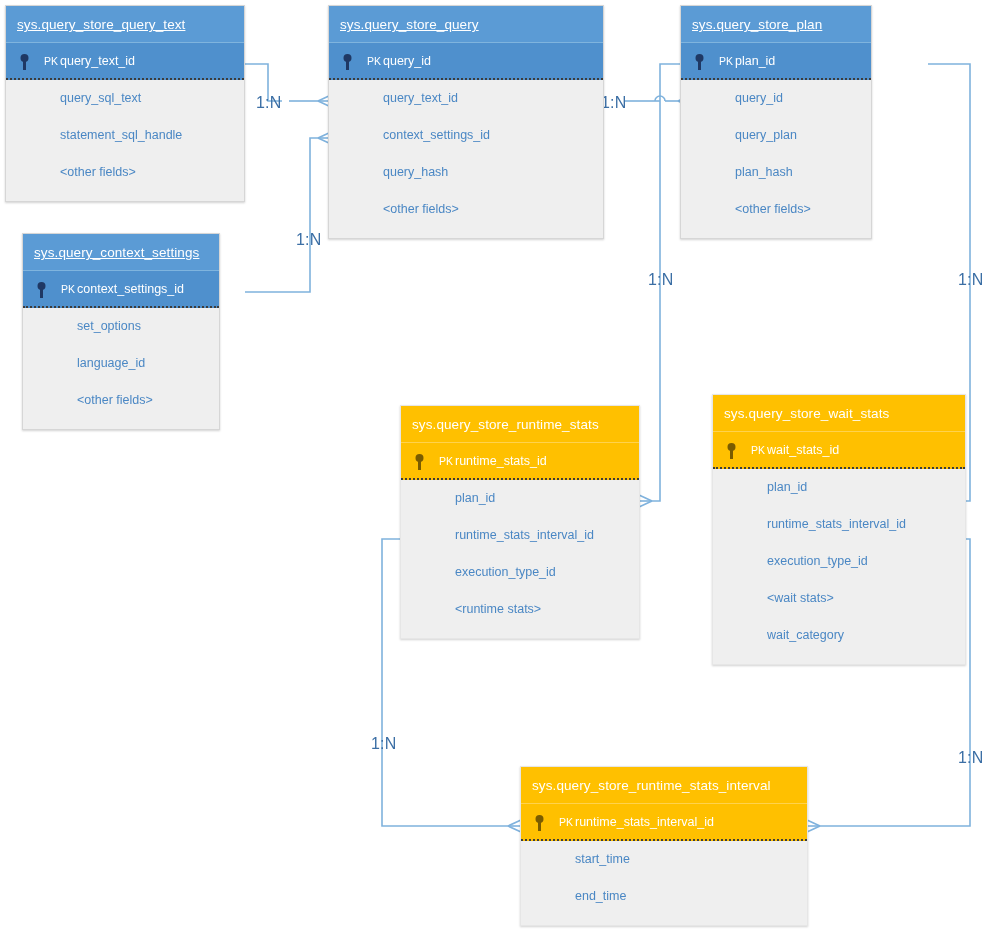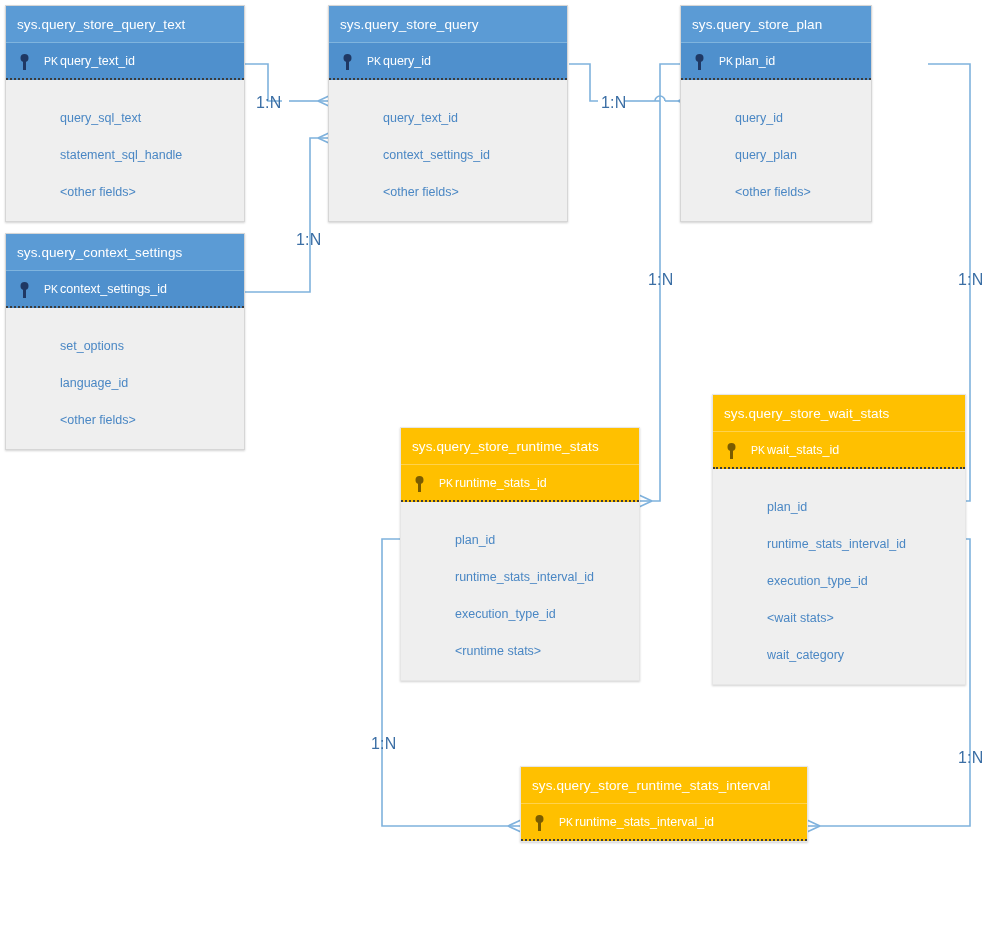--- a/index.html
+++ b/index.html
@@ -35,21 +35,20 @@
     font-size:12.5px;
     color:#ffffff;
     white-space:nowrap;
     border-bottom:2px dotted #3c3c3c;
     padding-left:46px;
   }
   .entity .body{
     box-sizing:border-box;
     padding:0 0 10px 0;
     background:#efefef;
-    margin-top:20px;
   }
   .entity .field{
     box-sizing:border-box;
     height:37px;
     line-height:37px;
     padding-left:54px;
     font-size:12.5px;
     color:#4a87c4;
     white-space:nowrap;
   }
@@ -65,21 +64,21 @@
     line-height:37px;
   }
   .key-icon{
     position:absolute;
     left:14px;
     top:11px;
     width:9px;height:16px;
   }
 
   
-  .blue .title{background:#5b9bd5;border-bottom:1px solid #7fb4de;}
+  .blue .title{background:#5b9bd5;border-bottom:1px solid #7fb4de;text-decoration:underline;}
   .blue .pkrow{background:#4f90cd;color:#ffffff;}
   .blue{border:1px solid #d6d6d6;}
 
   
   .orange .title{background:#ffc000;border-bottom:1px solid #ffd24d;}
   .orange .pkrow{background:#ffc000;color:#ffffff;}
   .orange{border:1px solid #e6e6e6;}
 
   .jn{
     position:absolute;
@@ -168,72 +167,74 @@
       <span class="pk-label">PK</span>
       <span class="pk-name">query_text_id</span>
     </div>
     <div class="body">
       <div class="field">query_sql_text</div>
       <div class="field">statement_sql_handle</div>
       <div class="field">&lt;other fields&gt;</div>
     </div>
   </div>
 
-  <div class="entity blue" style="left:328px;top:5px;width:240px;">
+  <div class="entity blue" style="left:328px;top:5px;width:276px;">
     <div class="title">sys.query_store_query</div>
     <div class="pkrow">
       <svg class="key-icon" viewBox="0 0 9 16">
         <circle cx="4.5" cy="4" r="4" fill="#1f3864"></circle>
         <rect x="3" y="6" width="3" height="10" fill="#1f3864"></rect>
       </svg>
       <span class="pk-label">PK</span>
       <span class="pk-name">query_id</span>
     </div>
     <div class="body">
       <div class="field">query_text_id</div>
       <div class="field">context_settings_id</div>
+      <div class="field">query_hash</div>
       <div class="field">&lt;other fields&gt;</div>
     </div>
   </div>
 
   <div class="entity blue" style="left:680px;top:5px;width:192px;">
     <div class="title">sys.query_store_plan</div>
     <div class="pkrow">
       <svg class="key-icon" viewBox="0 0 9 16">
         <circle cx="4.5" cy="4" r="4" fill="#1f3864"></circle>
         <rect x="3" y="6" width="3" height="10" fill="#1f3864"></rect>
       </svg>
       <span class="pk-label">PK</span>
       <span class="pk-name">plan_id</span>
     </div>
     <div class="body">
       <div class="field">query_id</div>
       <div class="field">query_plan</div>
-      <div class="field">&lt;other fields&gt;</div>
-    </div>
-  </div>
-
-  <div class="entity blue" style="left:5px;top:233px;width:240px;">
+      <div class="field">plan_hash</div>
+      <div class="field">&lt;other fields&gt;</div>
+    </div>
+  </div>
+
+  <div class="entity blue" style="left:22px;top:233px;width:198px;">
     <div class="title">sys.query_context_settings</div>
     <div class="pkrow">
       <svg class="key-icon" viewBox="0 0 9 16">
         <circle cx="4.5" cy="4" r="4" fill="#1f3864"></circle>
         <rect x="3" y="6" width="3" height="10" fill="#1f3864"></rect>
       </svg>
       <span class="pk-label">PK</span>
       <span class="pk-name">context_settings_id</span>
     </div>
     <div class="body">
       <div class="field">set_options</div>
       <div class="field">language_id</div>
       <div class="field">&lt;other fields&gt;</div>
     </div>
   </div>
 
-  <div class="entity orange" style="left:400px;top:427px;width:240px;">
+  <div class="entity orange" style="left:400px;top:405px;width:240px;">
     <div class="title">sys.query_store_runtime_stats</div>
     <div class="pkrow">
       <svg class="key-icon" viewBox="0 0 9 16">
         <circle cx="4.5" cy="4" r="4" fill="#7a5c00"></circle>
         <rect x="3" y="6" width="3" height="10" fill="#7a5c00"></rect>
       </svg>
       <span class="pk-label">PK</span>
       <span class="pk-name">runtime_stats_id</span>
     </div>
     <div class="body">
@@ -266,15 +267,19 @@
   <div class="entity orange" style="left:520px;top:766px;width:288px;">
     <div class="title">sys.query_store_runtime_stats_interval</div>
     <div class="pkrow">
       <svg class="key-icon" viewBox="0 0 9 16">
         <circle cx="4.5" cy="4" r="4" fill="#7a5c00"></circle>
         <rect x="3" y="6" width="3" height="10" fill="#7a5c00"></rect>
       </svg>
       <span class="pk-label">PK</span>
       <span class="pk-name">runtime_stats_interval_id</span>
     </div>
+    <div class="body">
+      <div class="field">start_time</div>
+      <div class="field">end_time</div>
+    </div>
   </div>
 
 </div>
 
 </body></html>

